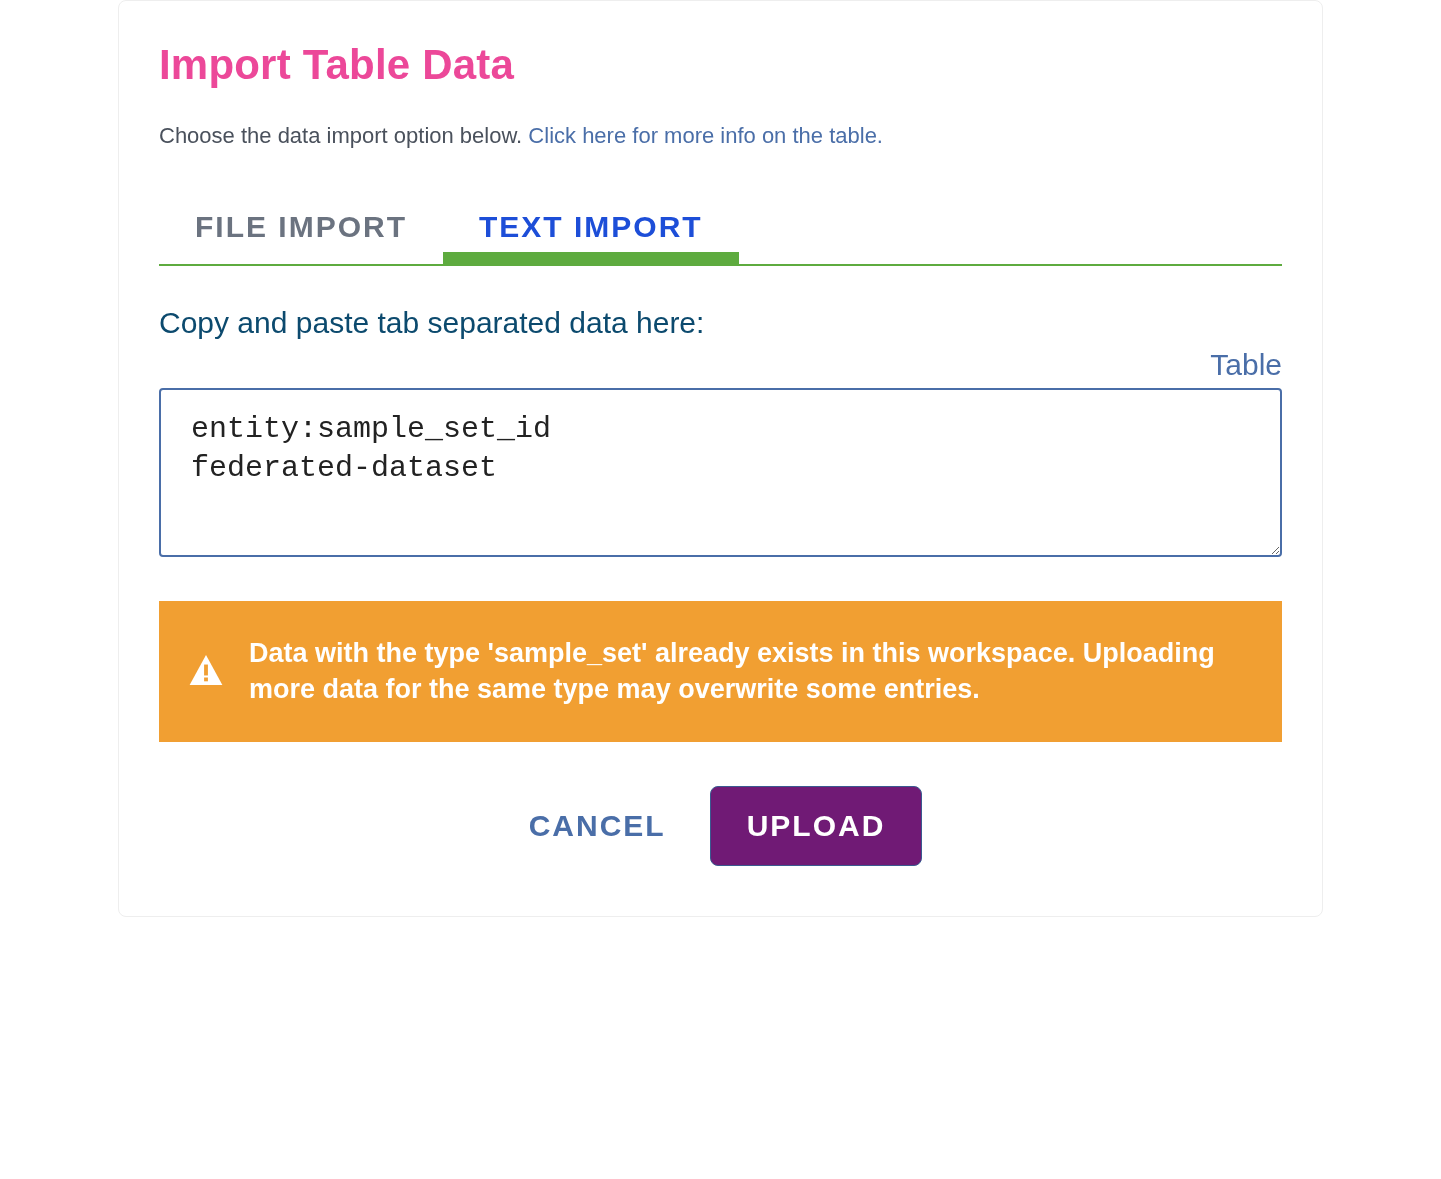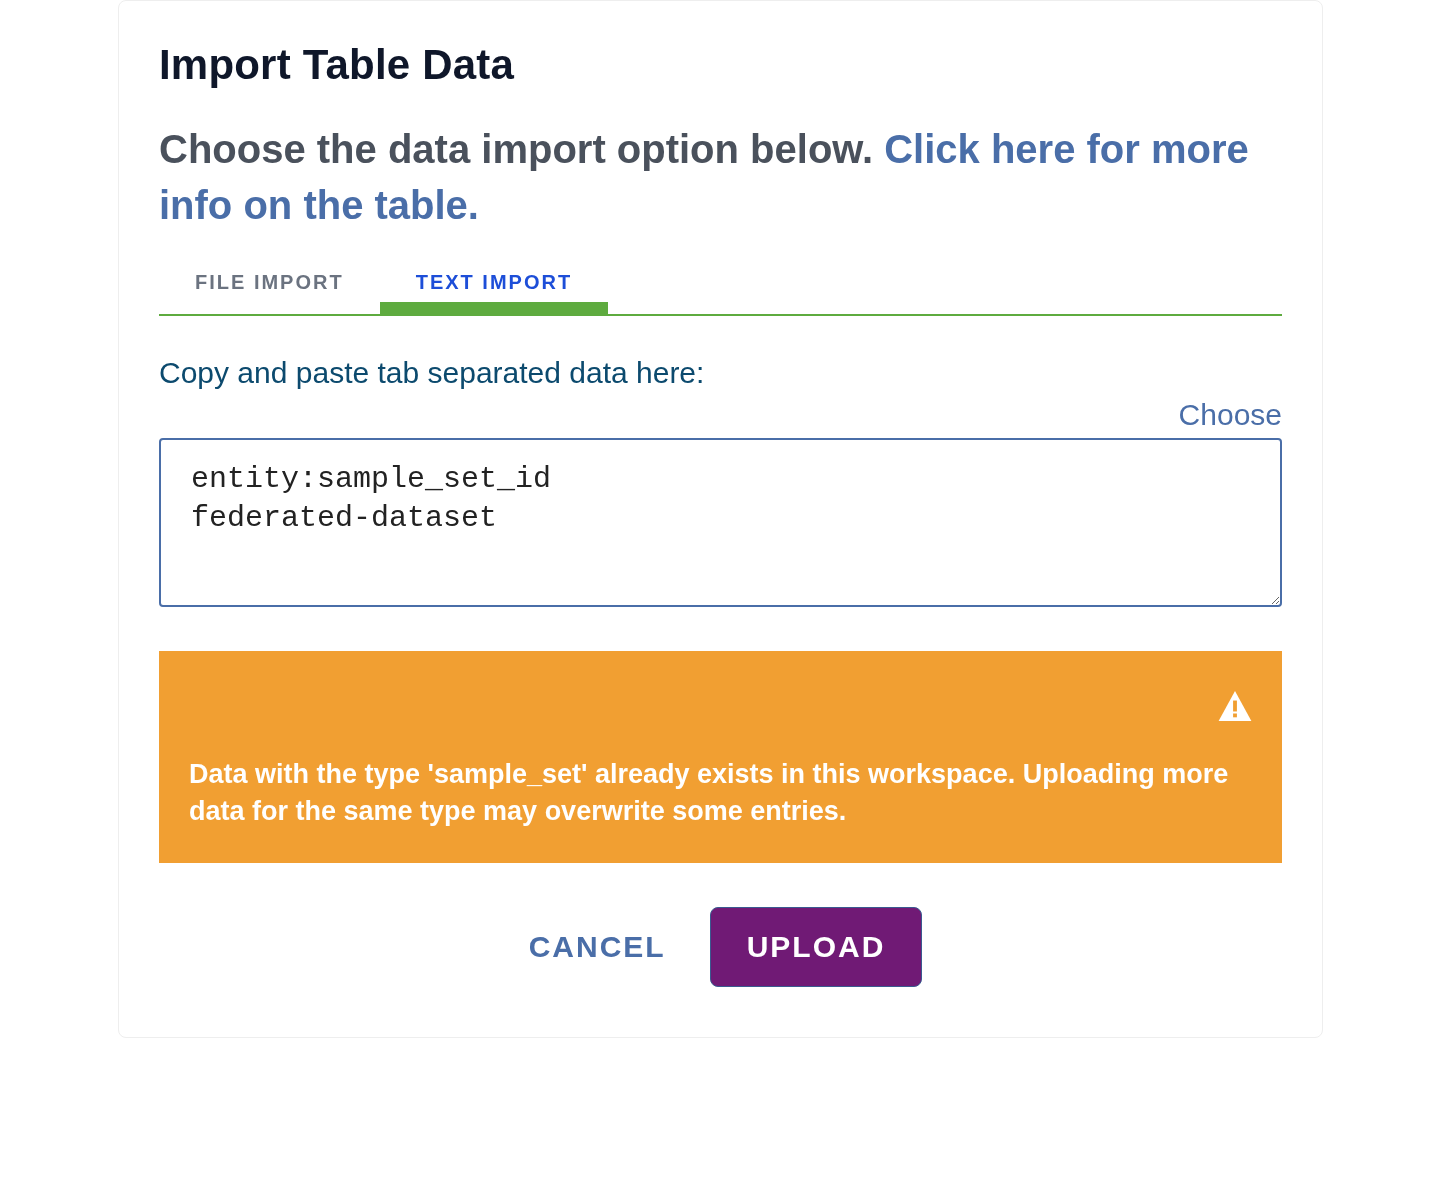--- a/index.html
+++ b/index.html
@@ -13,43 +13,42 @@
     width: 1205px;
     margin: 0 auto;
     background: #ffffff;
     border: 1px solid #eeeeee;
     border-radius: 8px;
     padding: 40px 40px 50px 40px;
   }
   .title {
     font-size: 42px;
     font-weight: 700;
-    color: #0f172a;
+    color: #ec4899;
     margin-bottom: 32px;
     letter-spacing: 0.2px;
   }
   .subtitle {
-    font-size: 40px;
+    font-size: 22px;
     color: #4a515c;
     line-height: 1.4;
-    margin-bottom: 22px;
-    font-weight: bold;
+    margin-bottom: 42px;
   }
   .subtitle a {
     color: #4a6ea8;
     text-decoration: none;
   }
   .tabs {
     display: flex;
     border-bottom: 2px solid #5eab3f;
     margin-bottom: 40px;
   }
   .tab {
     padding: 16px 36px 20px 36px;
-    font-size: 20px;
+    font-size: 30px;
     font-weight: 600;
     letter-spacing: 2px;
     color: #6b7380;
     cursor: pointer;
     position: relative;
     user-select: none;
   }
   .tab.active {
     color: #1d4ed8;
   }
@@ -85,30 +84,29 @@
     padding: 20px 30px;
     font-family: "Courier New", monospace;
     font-size: 30px;
     line-height: 1.3;
     color: #222;
     resize: both;
     outline: none;
   }
   .warning-banner {
     display: flex;
-    align-items: flex-end;
+    align-items: center;
     gap: 26px;
     background: #f19f32;
     color: #ffffff;
     padding: 34px 30px;
     margin-top: 40px;
     font-size: 27px;
     font-weight: 600;
     line-height: 1.35;
-    flex-direction: column;
   }
   .warning-banner svg {
     flex: 0 0 auto;
     margin-top: 6px;
   }
   .actions {
     display: flex;
     justify-content: center;
     align-items: center;
     gap: 34px;
@@ -149,21 +147,21 @@
   </p>
 
   <div class="tabs">
     <div class="tab">FILE IMPORT</div>
     <div class="tab active">TEXT IMPORT</div>
   </div>
 
   <div class="paste-label">Copy and paste tab separated data here:</div>
 
   <div class="clear-row">
-    <a class="clear-link">Choose</a>
+    <a class="clear-link">Table</a>
   </div>
 
   <textarea class="paste-area" style="">entity:sample_set_id
 federated-dataset</textarea>
 
   <div class="warning-banner">
     <span>
       <svg width="34" height="30" viewBox="0 0 24 22">
         <path d="M12 0 L24 22 L0 22 Z" fill="#ffffff"></path>
         <rect x="10.6" y="7" width="2.8" height="8" fill="#f19f32"></rect>

